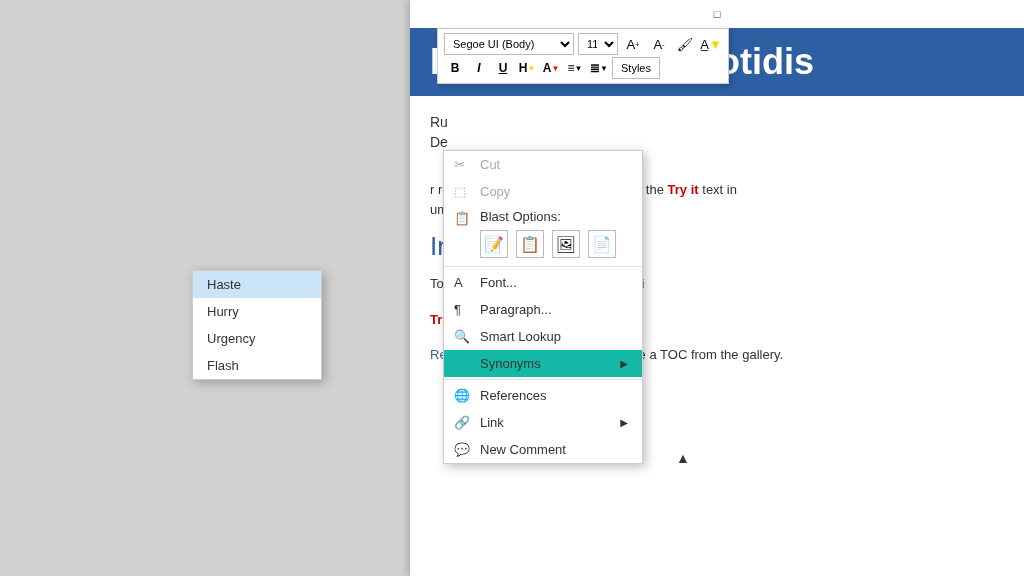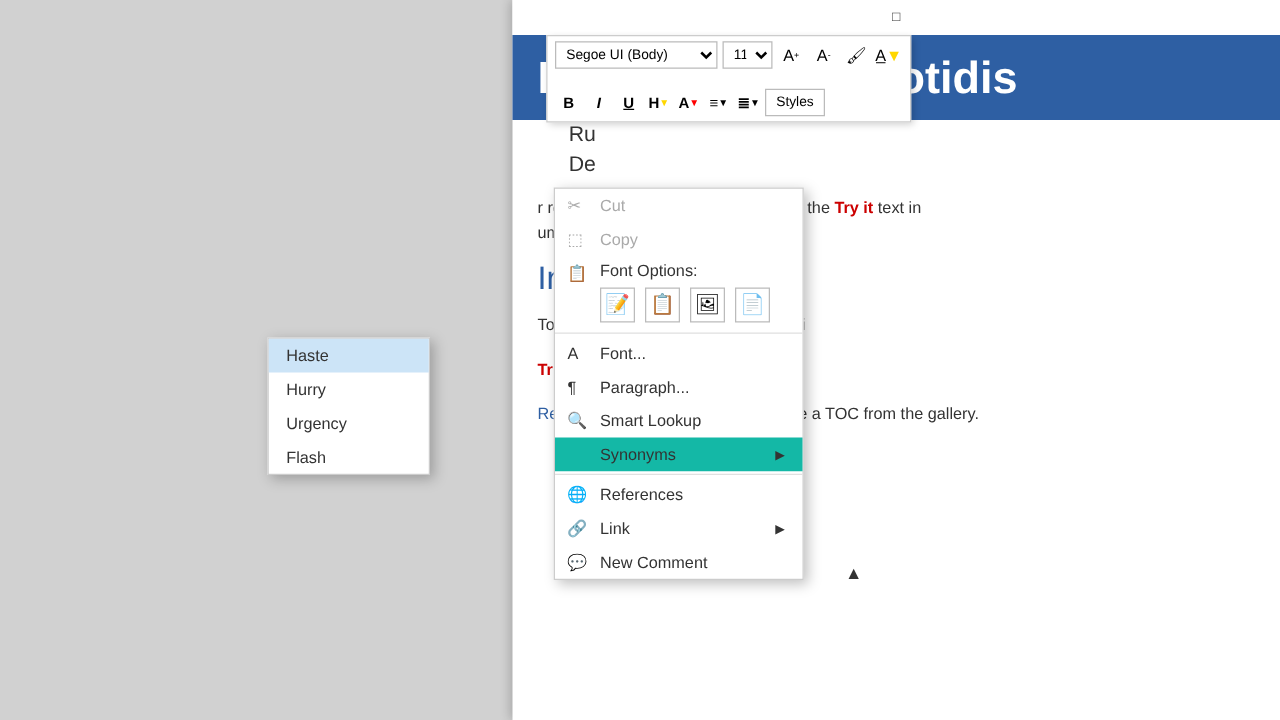--- a/index.html
+++ b/index.html
@@ -37,21 +37,21 @@
     .mini-toolbar {
       position: absolute;
       top: 28px;
       left: 437px;
       background: white;
       border: 1px solid #ccc;
       box-shadow: 2px 2px 6px rgba(0,0,0,0.2);
       padding: 4px 6px;
       display: flex;
       flex-direction: column;
-      gap: 16px;
+      gap: 2px;
       z-index: 10;
     }
 
     .toolbar-row1 {
       display: flex;
       align-items: center;
       gap: 4px;
     }
 
     .font-select {
@@ -106,24 +106,23 @@
     .styles-btn {
       font-size: 11px;
       border: 1px solid #bbb;
       padding: 2px 8px;
       background: white;
       cursor: pointer;
       height: 22px;
     }
 
     .doc-text {
-      padding: 2px 20px;
-      font-size: 17px;
+      padding: 18px 20px;
+      font-size: 14px;
       color: #333;
-      margin-left: 25px;
     }
 
     .doc-text .line {
       margin-bottom: 4px;
     }
 
     .doc-subheading {
       font-size: 26px;
       color: #2e5fa3;
       font-weight: normal;
@@ -217,21 +216,21 @@
       display: flex;
       align-items: center;
       justify-content: center;
       cursor: pointer;
       font-size: 16px;
     }
 
     
     .submenu {
       position: absolute;
-      left: 214px;
+      left: 192px;
       top: 270px;
       width: 130px;
       background: white;
       border: 1px solid #ccc;
       box-shadow: 3px 3px 10px rgba(0,0,0,0.25);
       z-index: 101;
       font-size: 13px;
     }
 
     .submenu-item {
@@ -340,21 +339,21 @@
     <span>Cut</span>
   </div>
 
   <div class="ctx-item disabled">
     <span class="ctx-icon">⬚</span>
     <span>Copy</span>
   </div>
 
   <div class="paste-options-section">
     <span class="ctx-icon" style="position:absolute;left:10px;top:6px;">📋</span>
-    <span class="paste-label">Font Options:</span>
+    <span class="paste-label">Blast Options:</span>
     <div class="paste-icons-row">
       <button class="paste-icon-btn" title="Keep Source Formatting">📝</button>
       <button class="paste-icon-btn" title="Merge Formatting">📋</button>
       <button class="paste-icon-btn" title="Paste as Picture">🖼</button>
       <button class="paste-icon-btn" title="Keep Text Only">📄</button>
     </div>
   </div>
   <hr class="ctx-divider">
 
   <div class="ctx-item">

